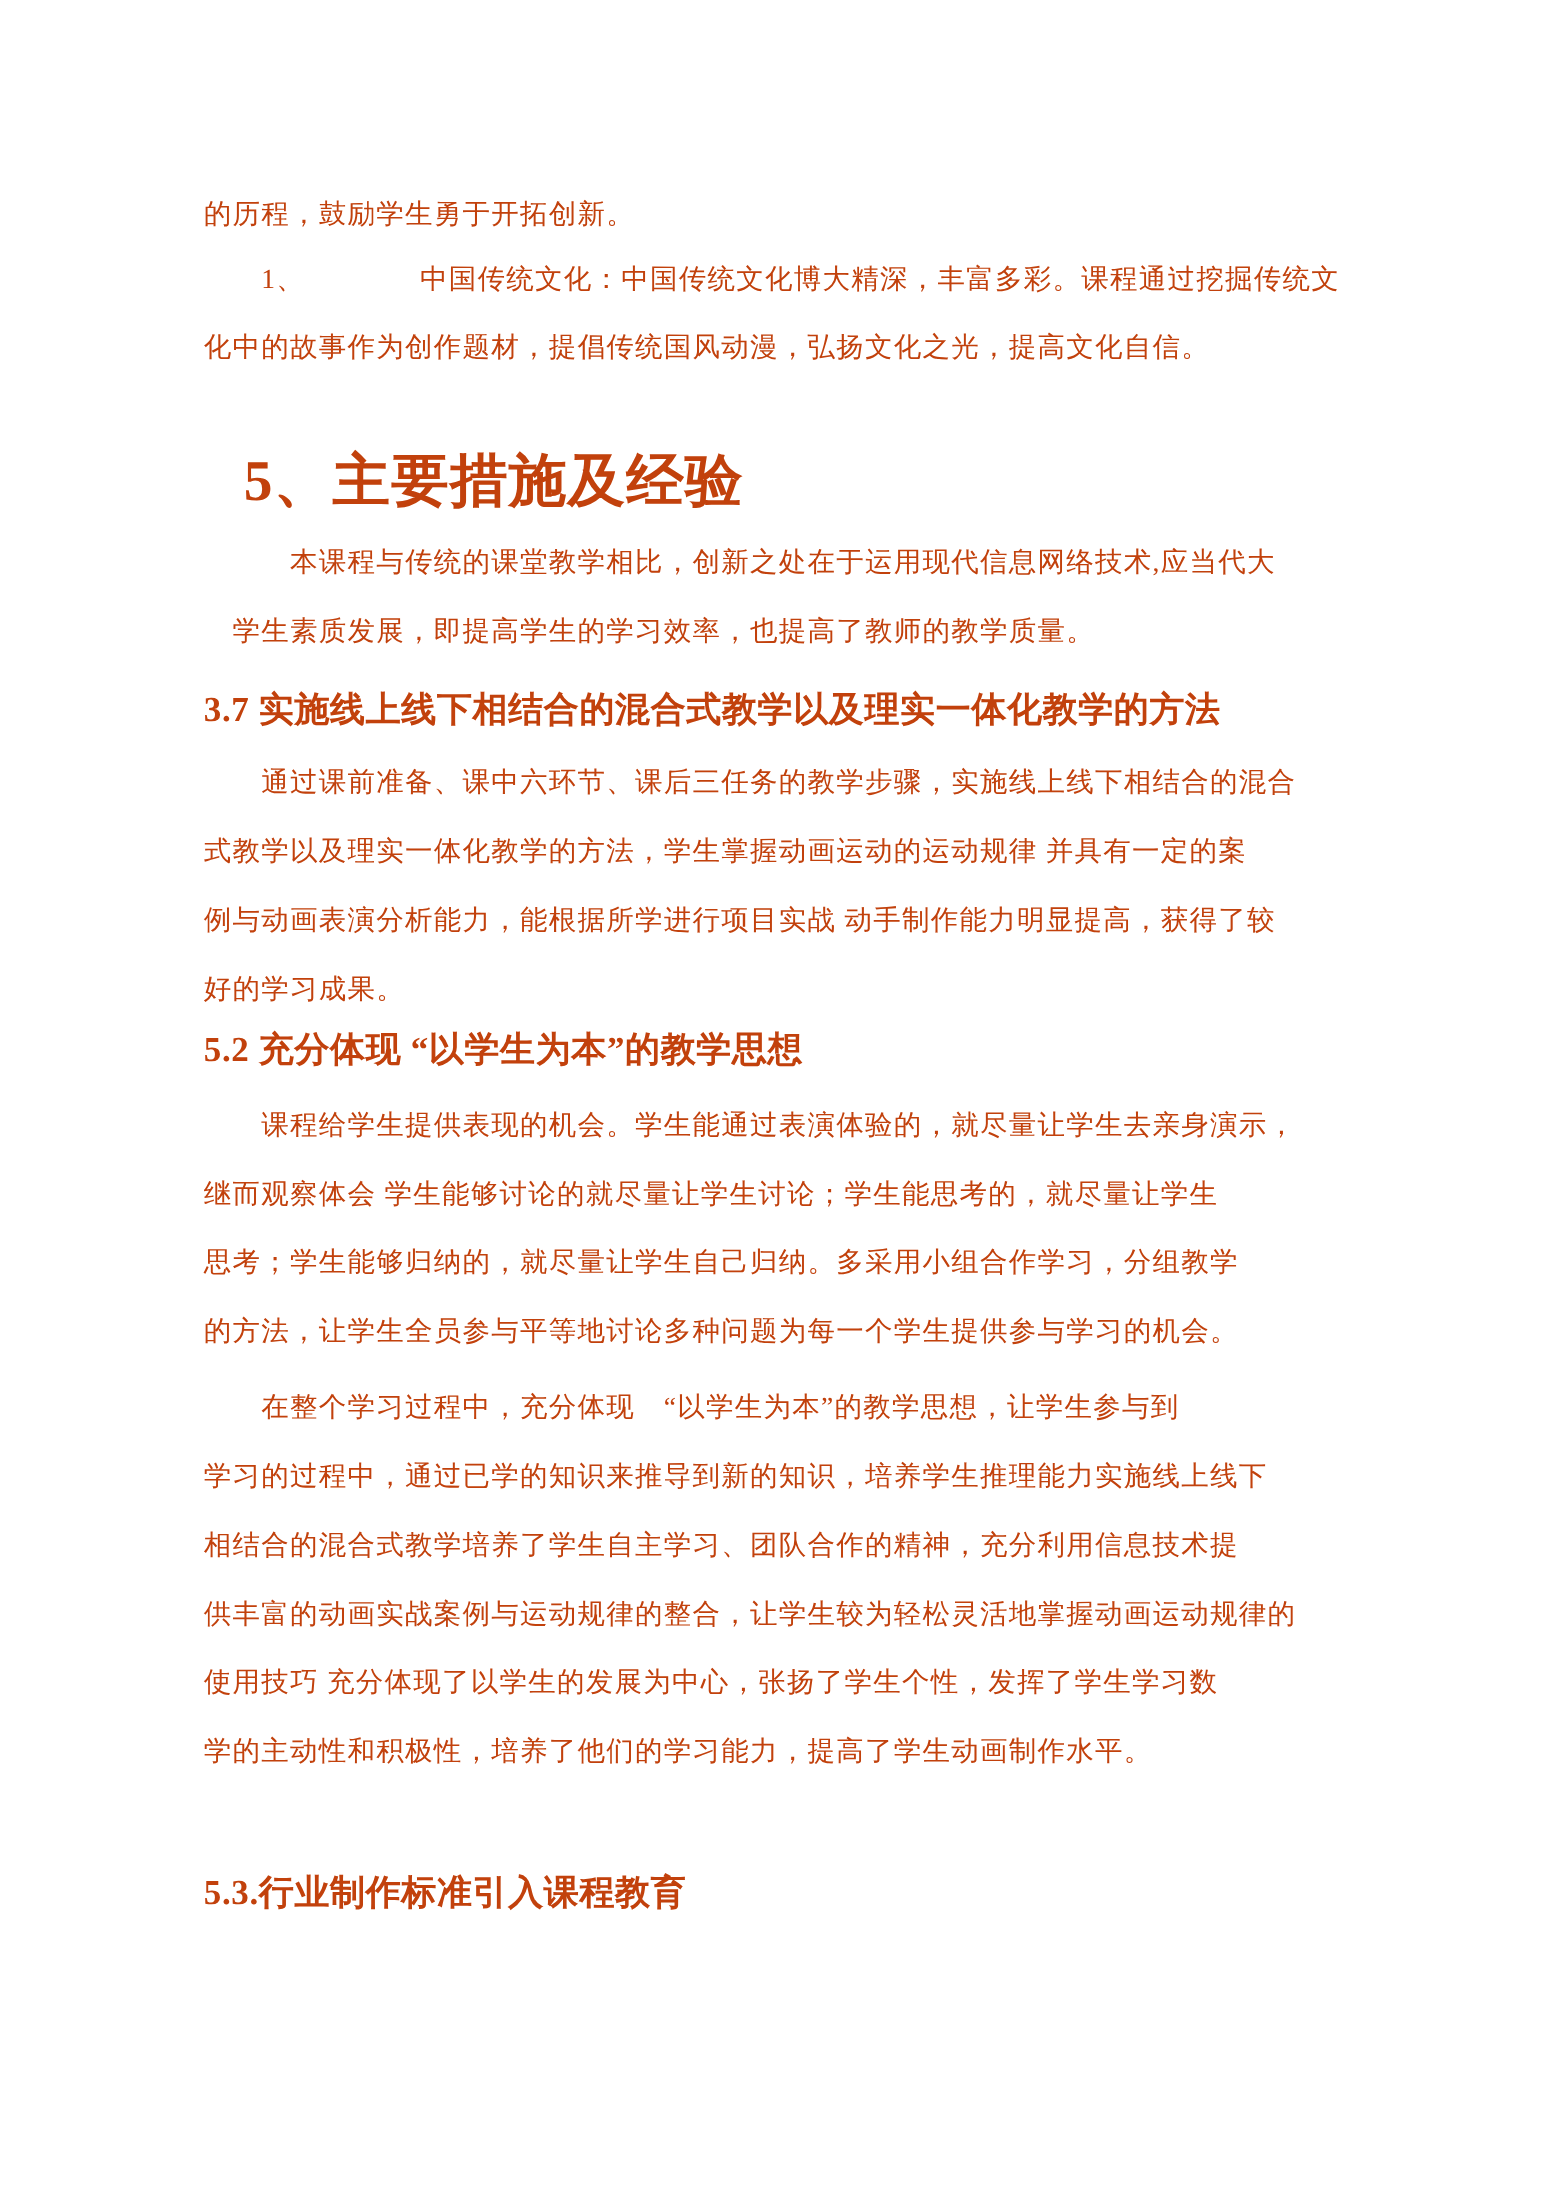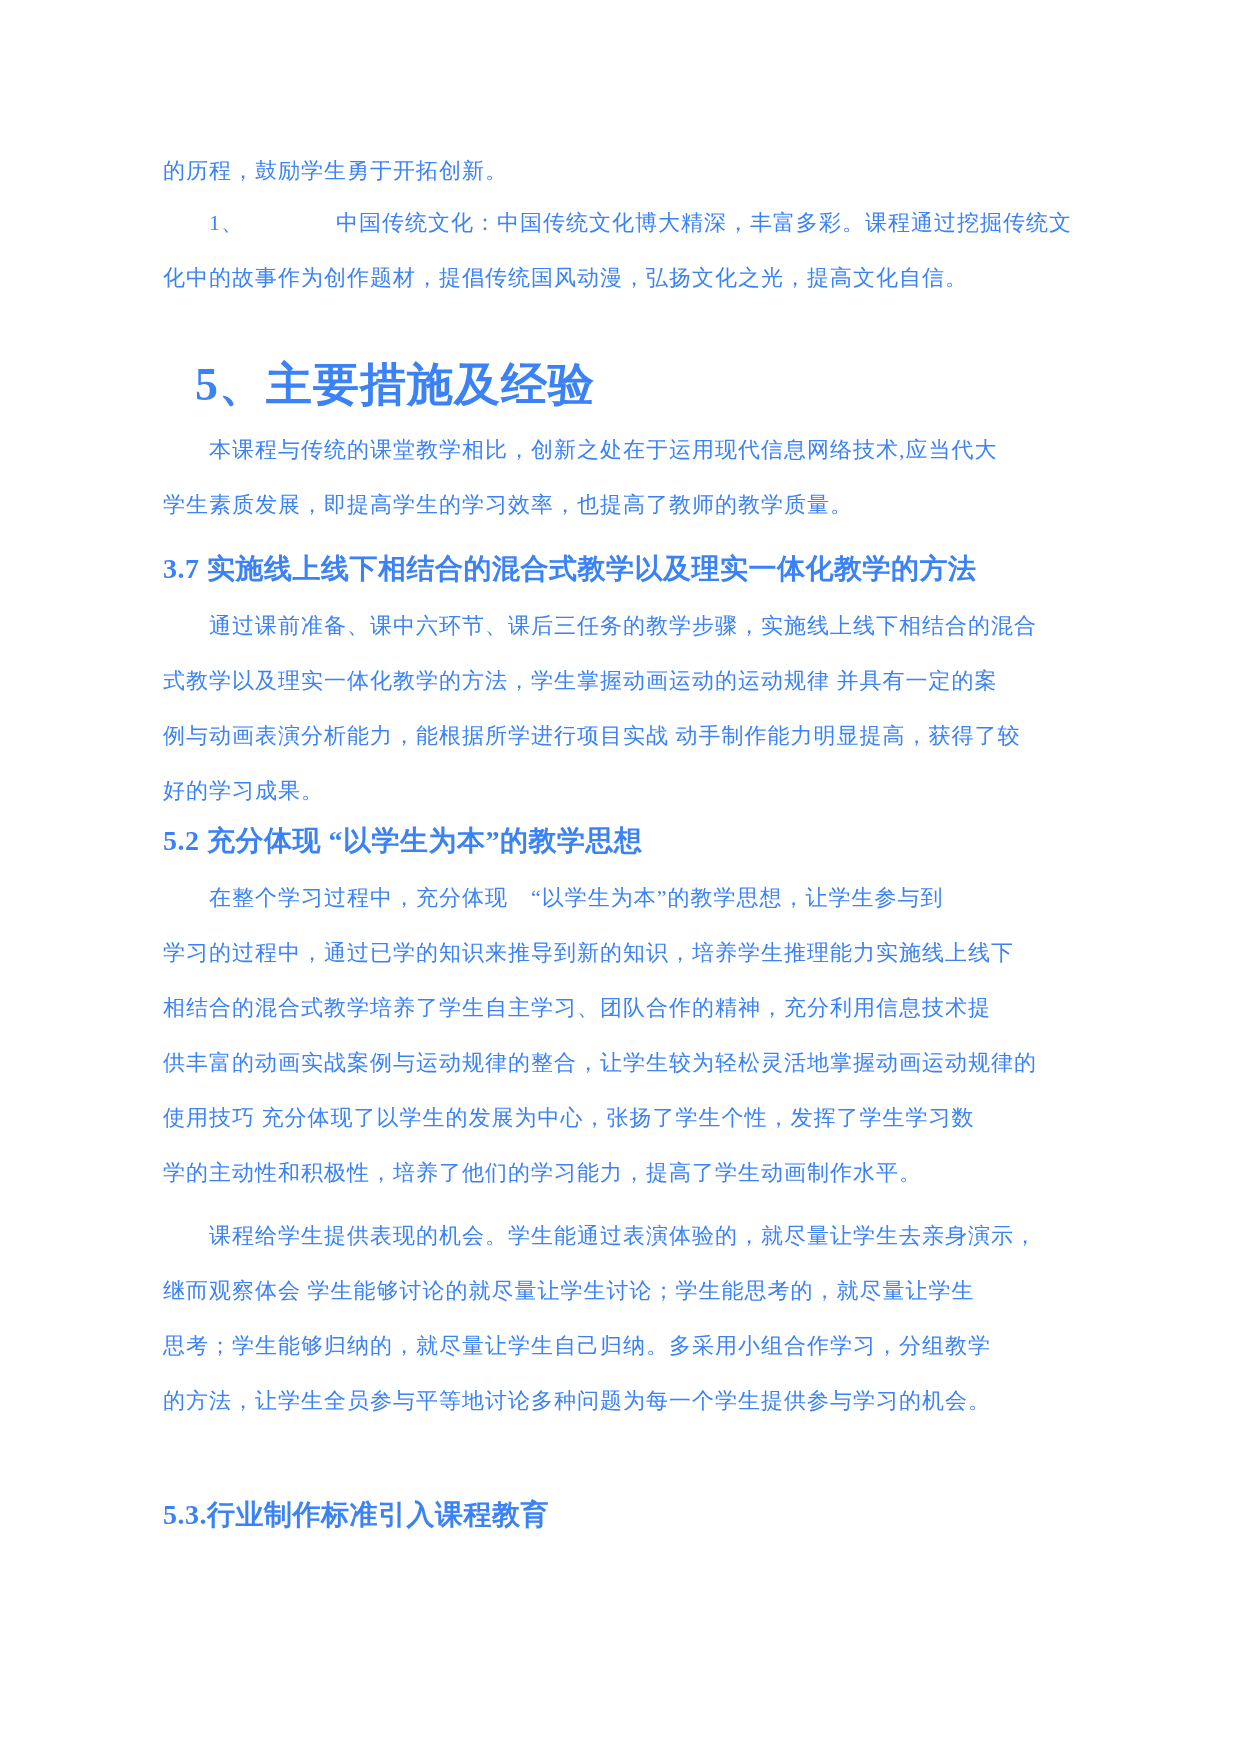--- a/index.html
+++ b/index.html
@@ -10,21 +10,21 @@
   .page {
     position: relative;
     width: 1240px;
     height: 1754px;
     margin: 0 auto;
     background: #ffffff;
     box-sizing: border-box;
     padding: 147px 138px 0 163px;
     overflow: hidden;
     font-family: "Liberation Serif", "DejaVu Serif", serif;
-    color: #3b82f6;
+    color: #c2410c;
   }
   .body-para {
     margin: 0;
     font-size: 22px;
     letter-spacing: 1px;
     line-height: 55px;
     white-space: pre-line;
     text-align: left;
   }
   .body-para.first-line { line-height: 48px; }
@@ -37,21 +37,21 @@
     white-space: pre-line;
   }
   .heading-2 {
     margin: 0;
     font-size: 28px;
     font-weight: bold;
     line-height: 46px;
     letter-spacing: 0.5px;
     white-space: pre-line;
   }
-  .mt12 { margin-top: 12px; }
+  .mt12 { margin-top: 12px; margin-left: 23px; }
   .mt14 { margin-top: 14px; }
   .mt6  { margin-top: 6px; }
   .mt62 { }
   .mt8  { margin-top: 8px; }
   .mt64 { margin-top: 64px; }
 </style>
 </head>
 <body>
 
 <div class="page">
@@ -68,27 +68,27 @@
 
   <h2 class="heading-2 mt14">3.7 实施线上线下相结合的混合式教学以及理实一体化教学的方法</h2>
 
   <p class="body-para mt6">　　通过课前准备、课中六环节、课后三任务的教学步骤，实施线上线下相结合的混合
 式教学以及理实一体化教学的方法，学生掌握动画运动的运动规律 并具有一定的案
 例与动画表演分析能力，能根据所学进行项目实战 动手制作能力明显提高，获得了较
 好的学习成果。</p>
 
   <h2 class="heading-2 mt62">5.2 充分体现 “以学生为本”的教学思想</h2>
 
+  <p class="body-para mt8">　　课程给学生提供表现的机会。学生能通过表演体验的，就尽量让学生去亲身演示，
+继而观察体会 学生能够讨论的就尽量让学生讨论；学生能思考的，就尽量让学生
+思考；学生能够归纳的，就尽量让学生自己归纳。多采用小组合作学习，分组教学
+的方法，让学生全员参与平等地讨论多种问题为每一个学生提供参与学习的机会。</p>
+
   <p class="body-para mt6">　　在整个学习过程中，充分体现　“以学生为本”的教学思想，让学生参与到
 学习的过程中，通过已学的知识来推导到新的知识，培养学生推理能力实施线上线下
 相结合的混合式教学培养了学生自主学习、团队合作的精神，充分利用信息技术提
 供丰富的动画实战案例与运动规律的整合，让学生较为轻松灵活地掌握动画运动规律的
 使用技巧 充分体现了以学生的发展为中心，张扬了学生个性，发挥了学生学习数
 学的主动性和积极性，培养了他们的学习能力，提高了学生动画制作水平。</p>
 
-  <p class="body-para mt8">　　课程给学生提供表现的机会。学生能通过表演体验的，就尽量让学生去亲身演示，
-继而观察体会 学生能够讨论的就尽量让学生讨论；学生能思考的，就尽量让学生
-思考；学生能够归纳的，就尽量让学生自己归纳。多采用小组合作学习，分组教学
-的方法，让学生全员参与平等地讨论多种问题为每一个学生提供参与学习的机会。</p>
-
   <h2 class="heading-2 mt64">5.3.行业制作标准引入课程教育</h2>
 
 </div>
 
 </body></html>

